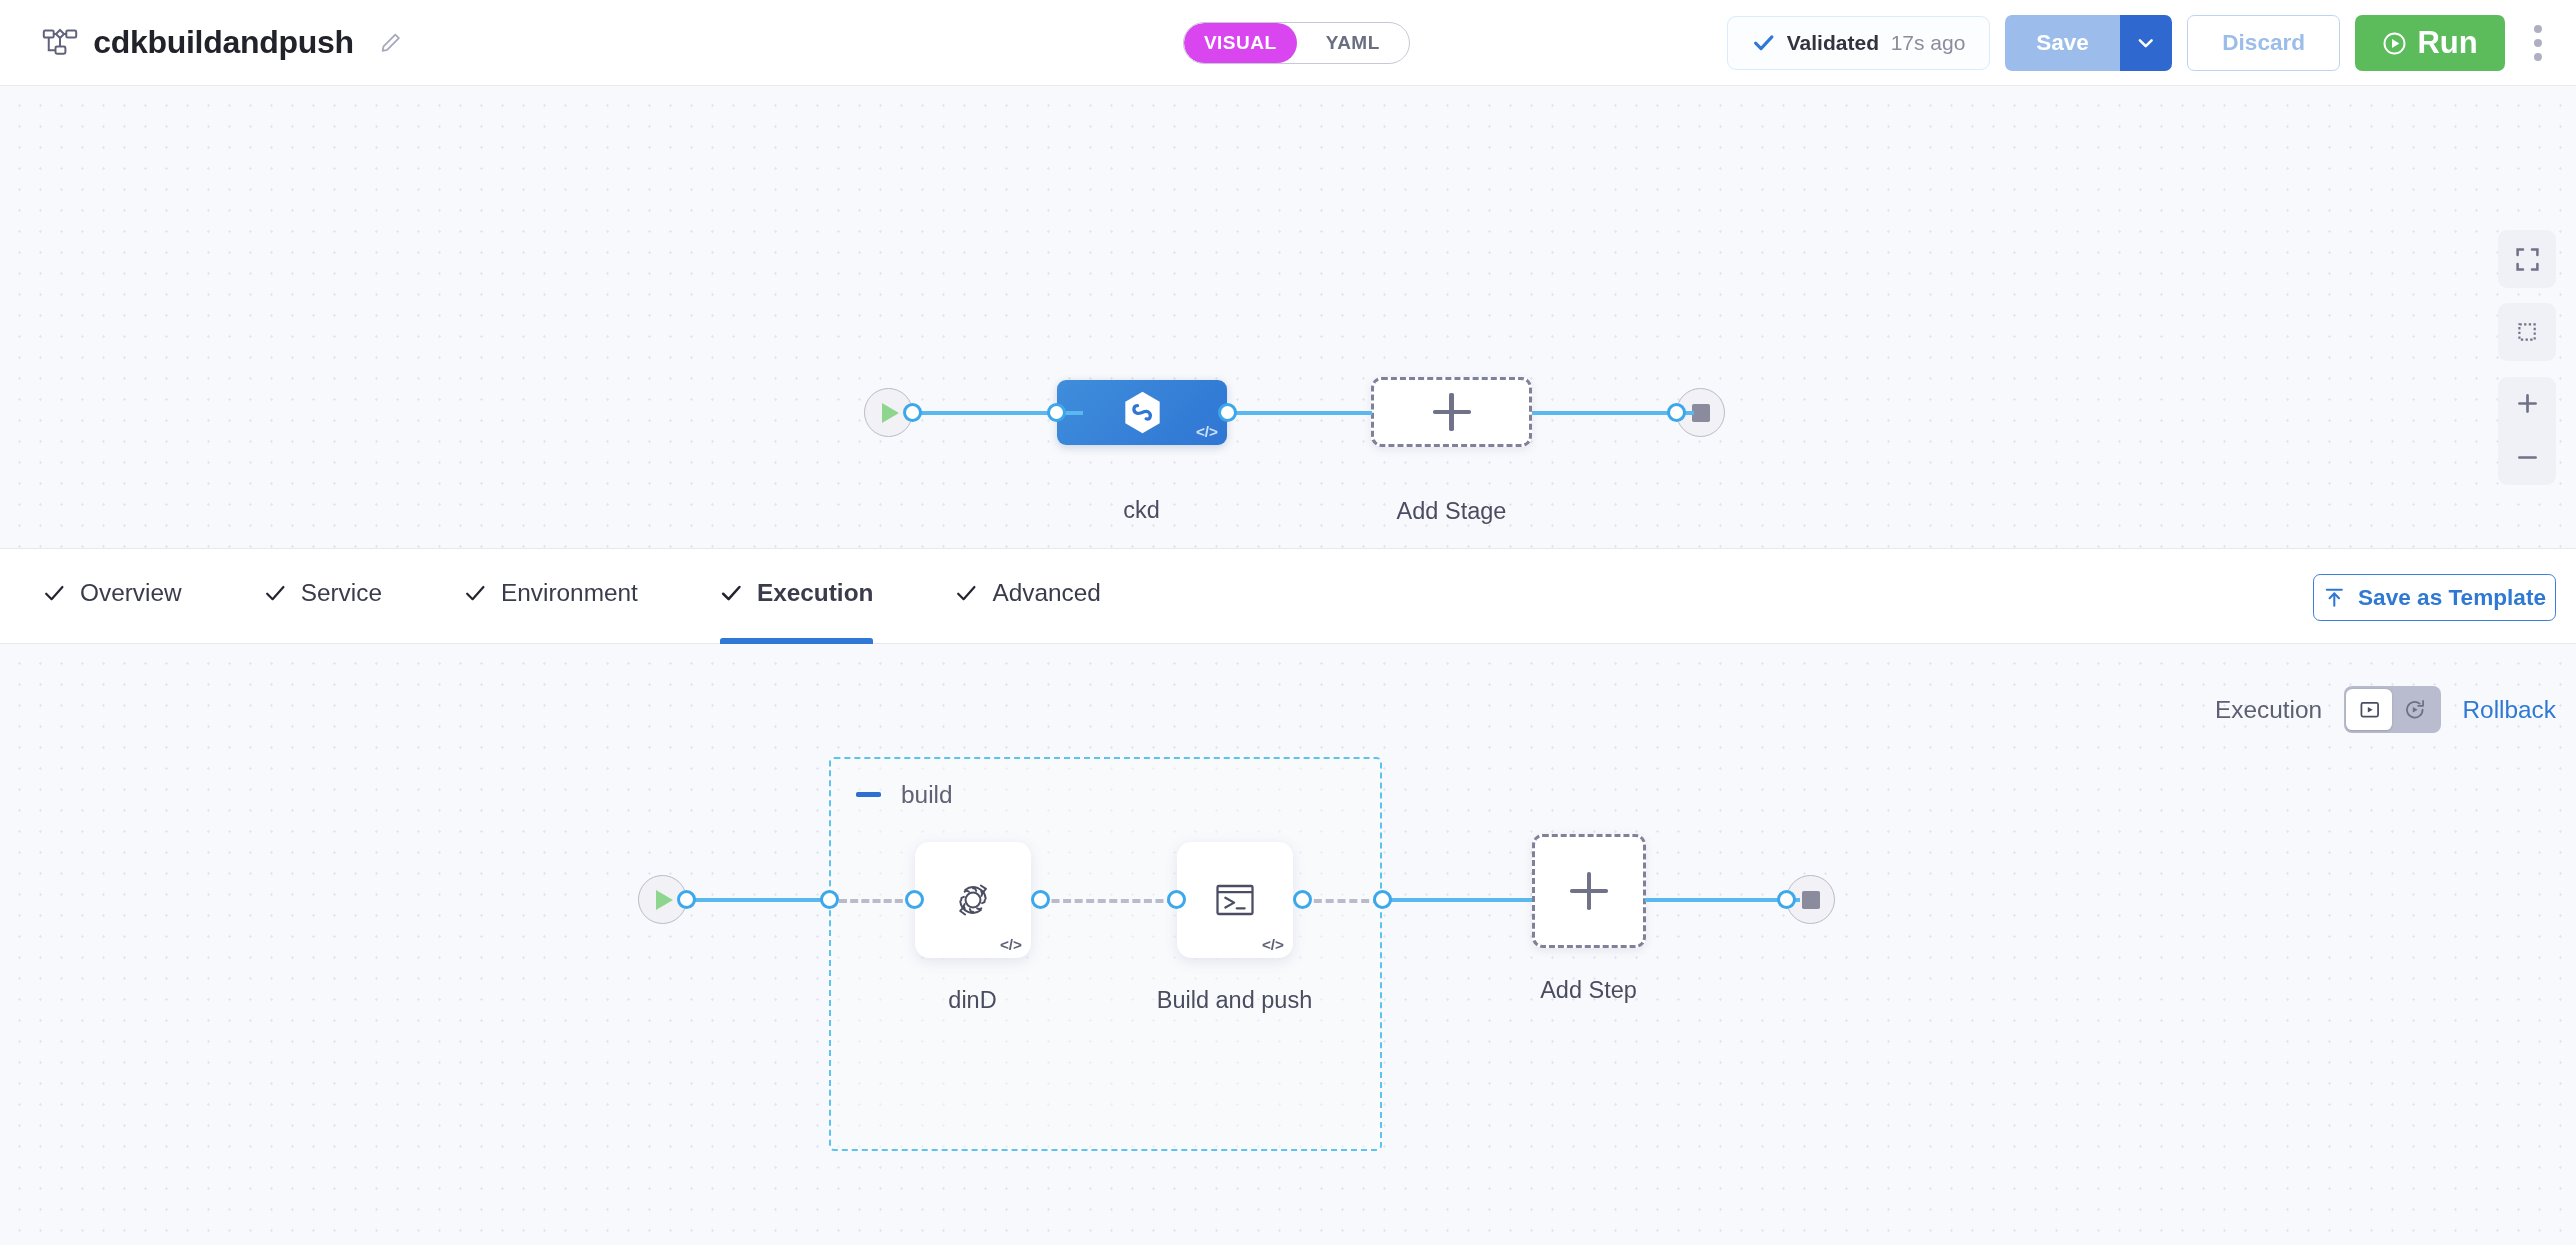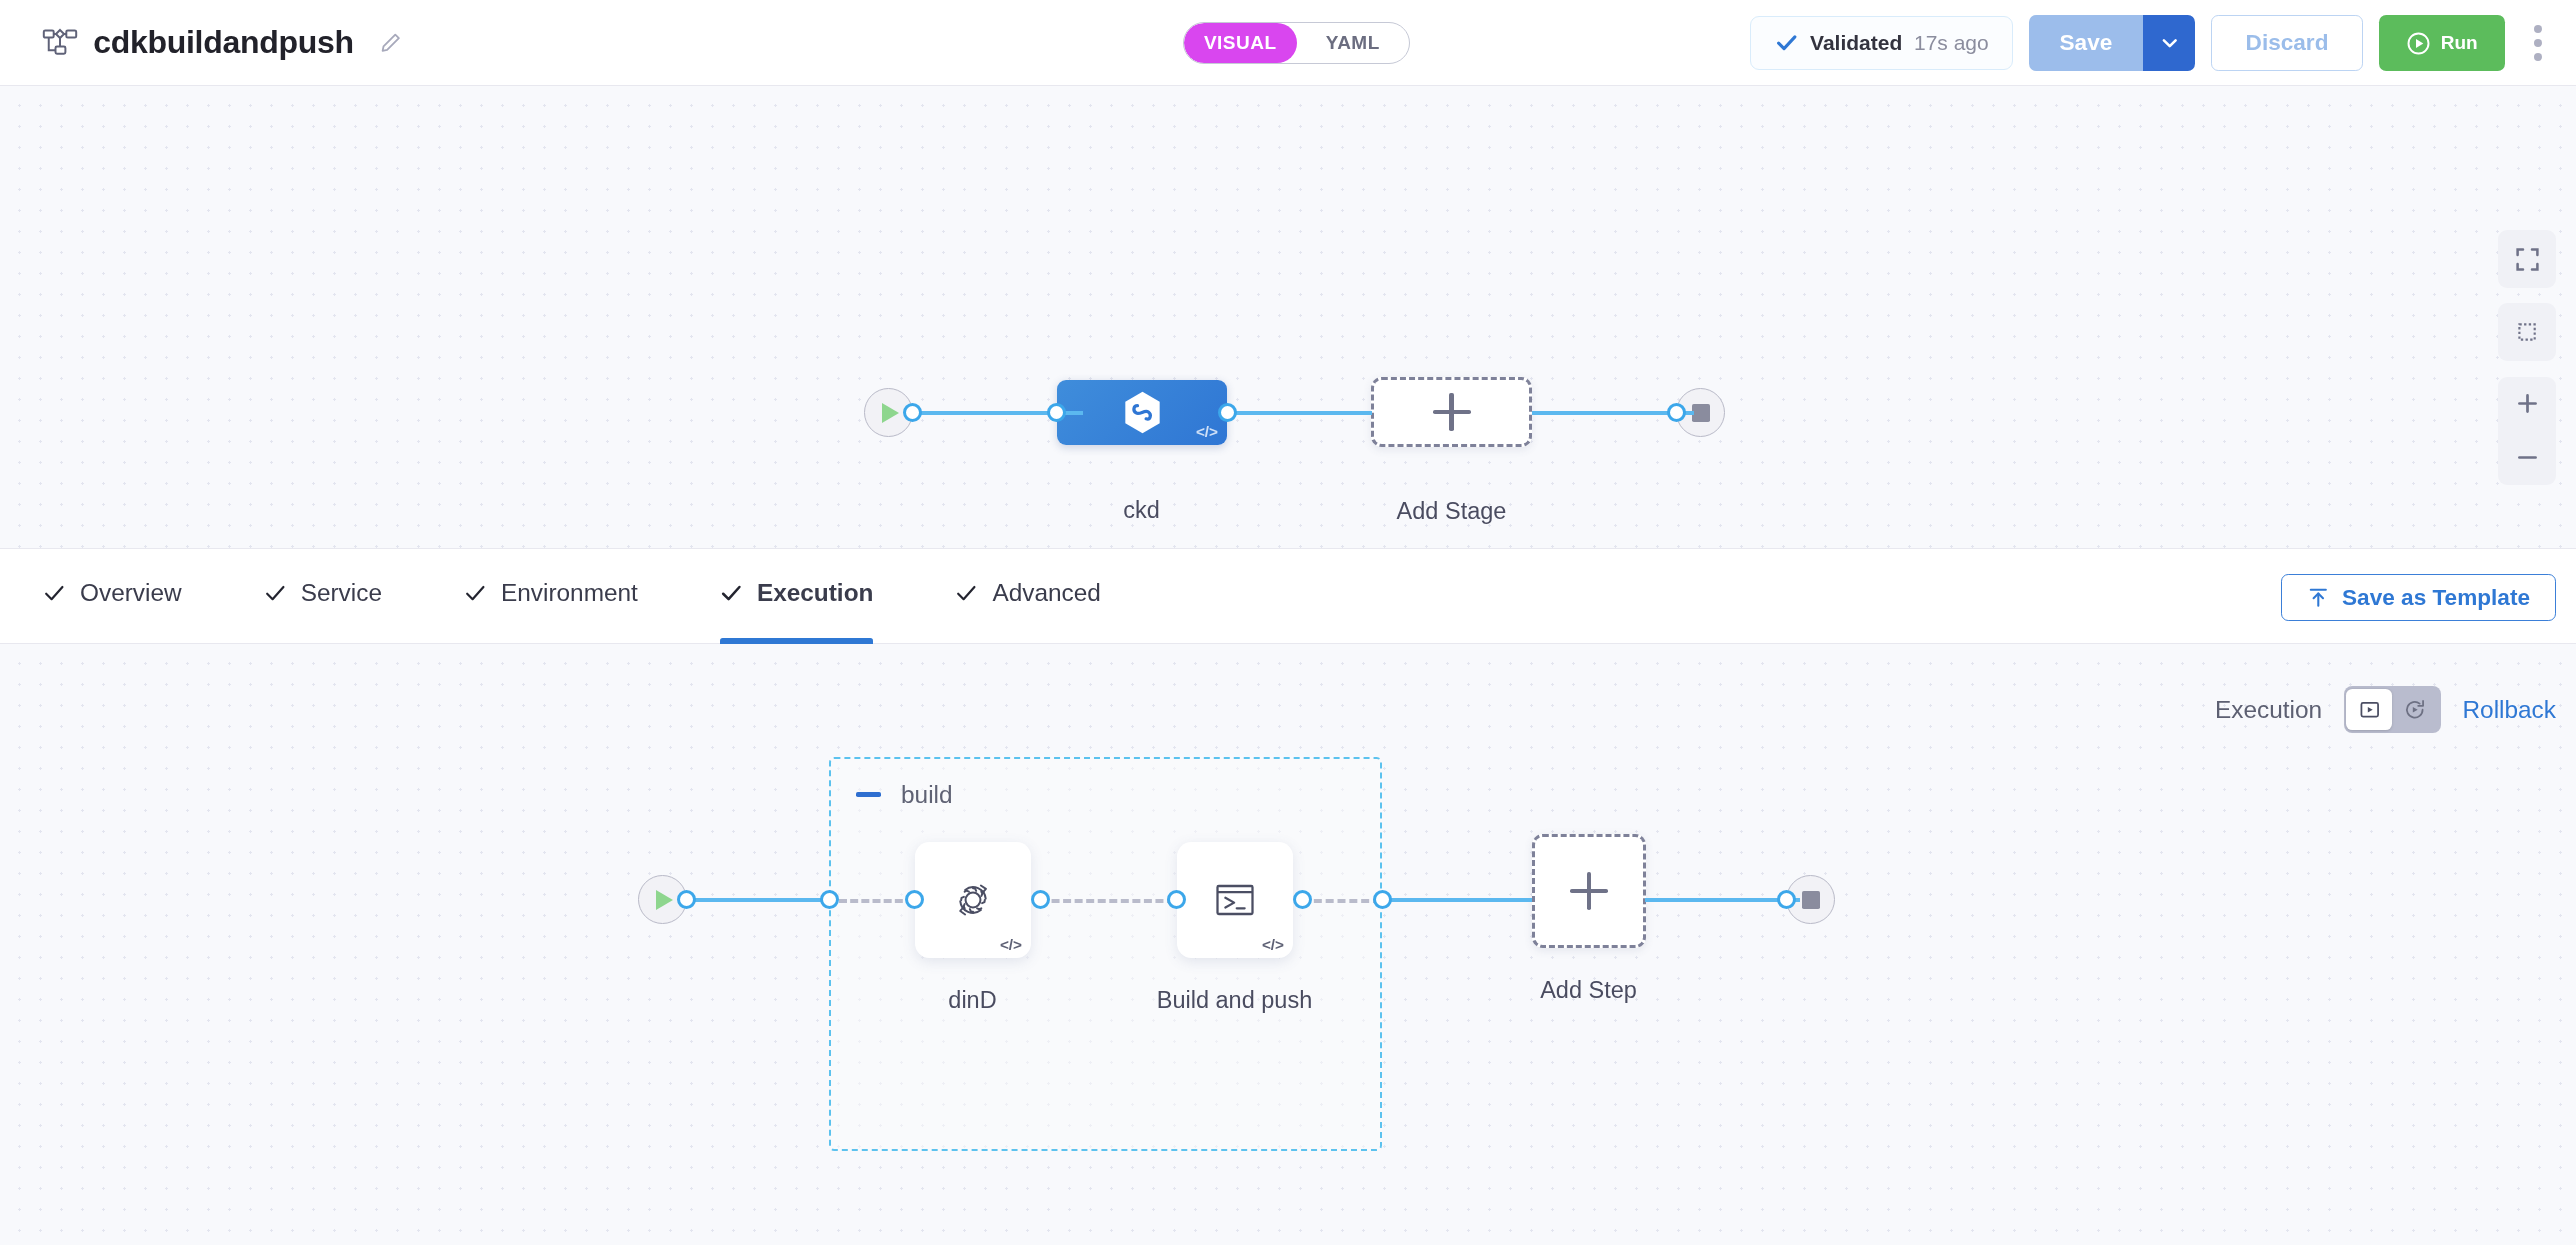--- a/index.html
+++ b/index.html
@@ -61,21 +61,21 @@
     background: #2f68cf; width: 52px; display: flex; align-items: center;
     justify-content: center; cursor: pointer;
   }
   .discard-btn {
     height: 56px; padding: 0 34px; border: 0.9px solid #bcd4f3; border-radius: 7.2px;
     background: #ffffff; color: #9bbdea; font-size: 22.6px; font-weight: 700;
     display: flex; align-items: center; cursor: pointer;
   }
   .run-btn {
     height: 56px; padding: 0 27px; border-radius: 7.2px; background: #5cbc5c;
-    color: #ffffff; font-size: 19px; font-weight: 700;
+    color: #ffffff; font-size: 31px; font-weight: 700;
     display: flex; align-items: center; gap: 10px; cursor: pointer;
   }
   .kebab { width: 36px; display: flex; flex-direction: column; align-items: center; gap: 6.3px; cursor: pointer; }
   .kebab i { width: 8.1px; height: 8.1px; border-radius: 50%; background: #aeb0c2; display:block; }
 
   
   .canvas {
     position: absolute; left: 0; background: #f8f9fc;
     background-image: radial-gradient(#e3e5ef 1.3px, transparent 1.4px);
     background-size: 21px 21px; background-position: 9px 9px;
@@ -166,21 +166,21 @@
     padding: 0 42px 6px 0; margin-right: 40px; position: relative;
     font-size: 24.4px; color: #3a3c4c; cursor: pointer;
   }
   .tab .chk { width: 22.6px; height: 22.6px; display: block; }
   .tab.active { font-weight: 700; }
   .tab.active::after {
     content: ""; position: absolute; left: 0; right: 42px; bottom: 0; height: 5.4px;
     background: #2f78d4; border-radius: 2.7px 2.7px 0 0;
   }
   .sat-btn {
-    position: absolute; right: 20px; top: 25px; height: 47px; padding: 0 25px;
+    position: absolute; right: 20px; top: 25px; height: 47px; padding: 0 9px;
     border: 0.9px solid #3b7fd8; border-radius: 7.2px; background: #ffffff;
     color: #2f78d4; font-size: 22.6px; font-weight: 700;
     display: flex; align-items: center; gap: 12.6px; cursor: pointer;
   }
 
   
   .exec-row {
     position: absolute; right: 20px; top: 686px;
     display: flex; align-items: center; gap: 21.7px; z-index: 20;
   }

